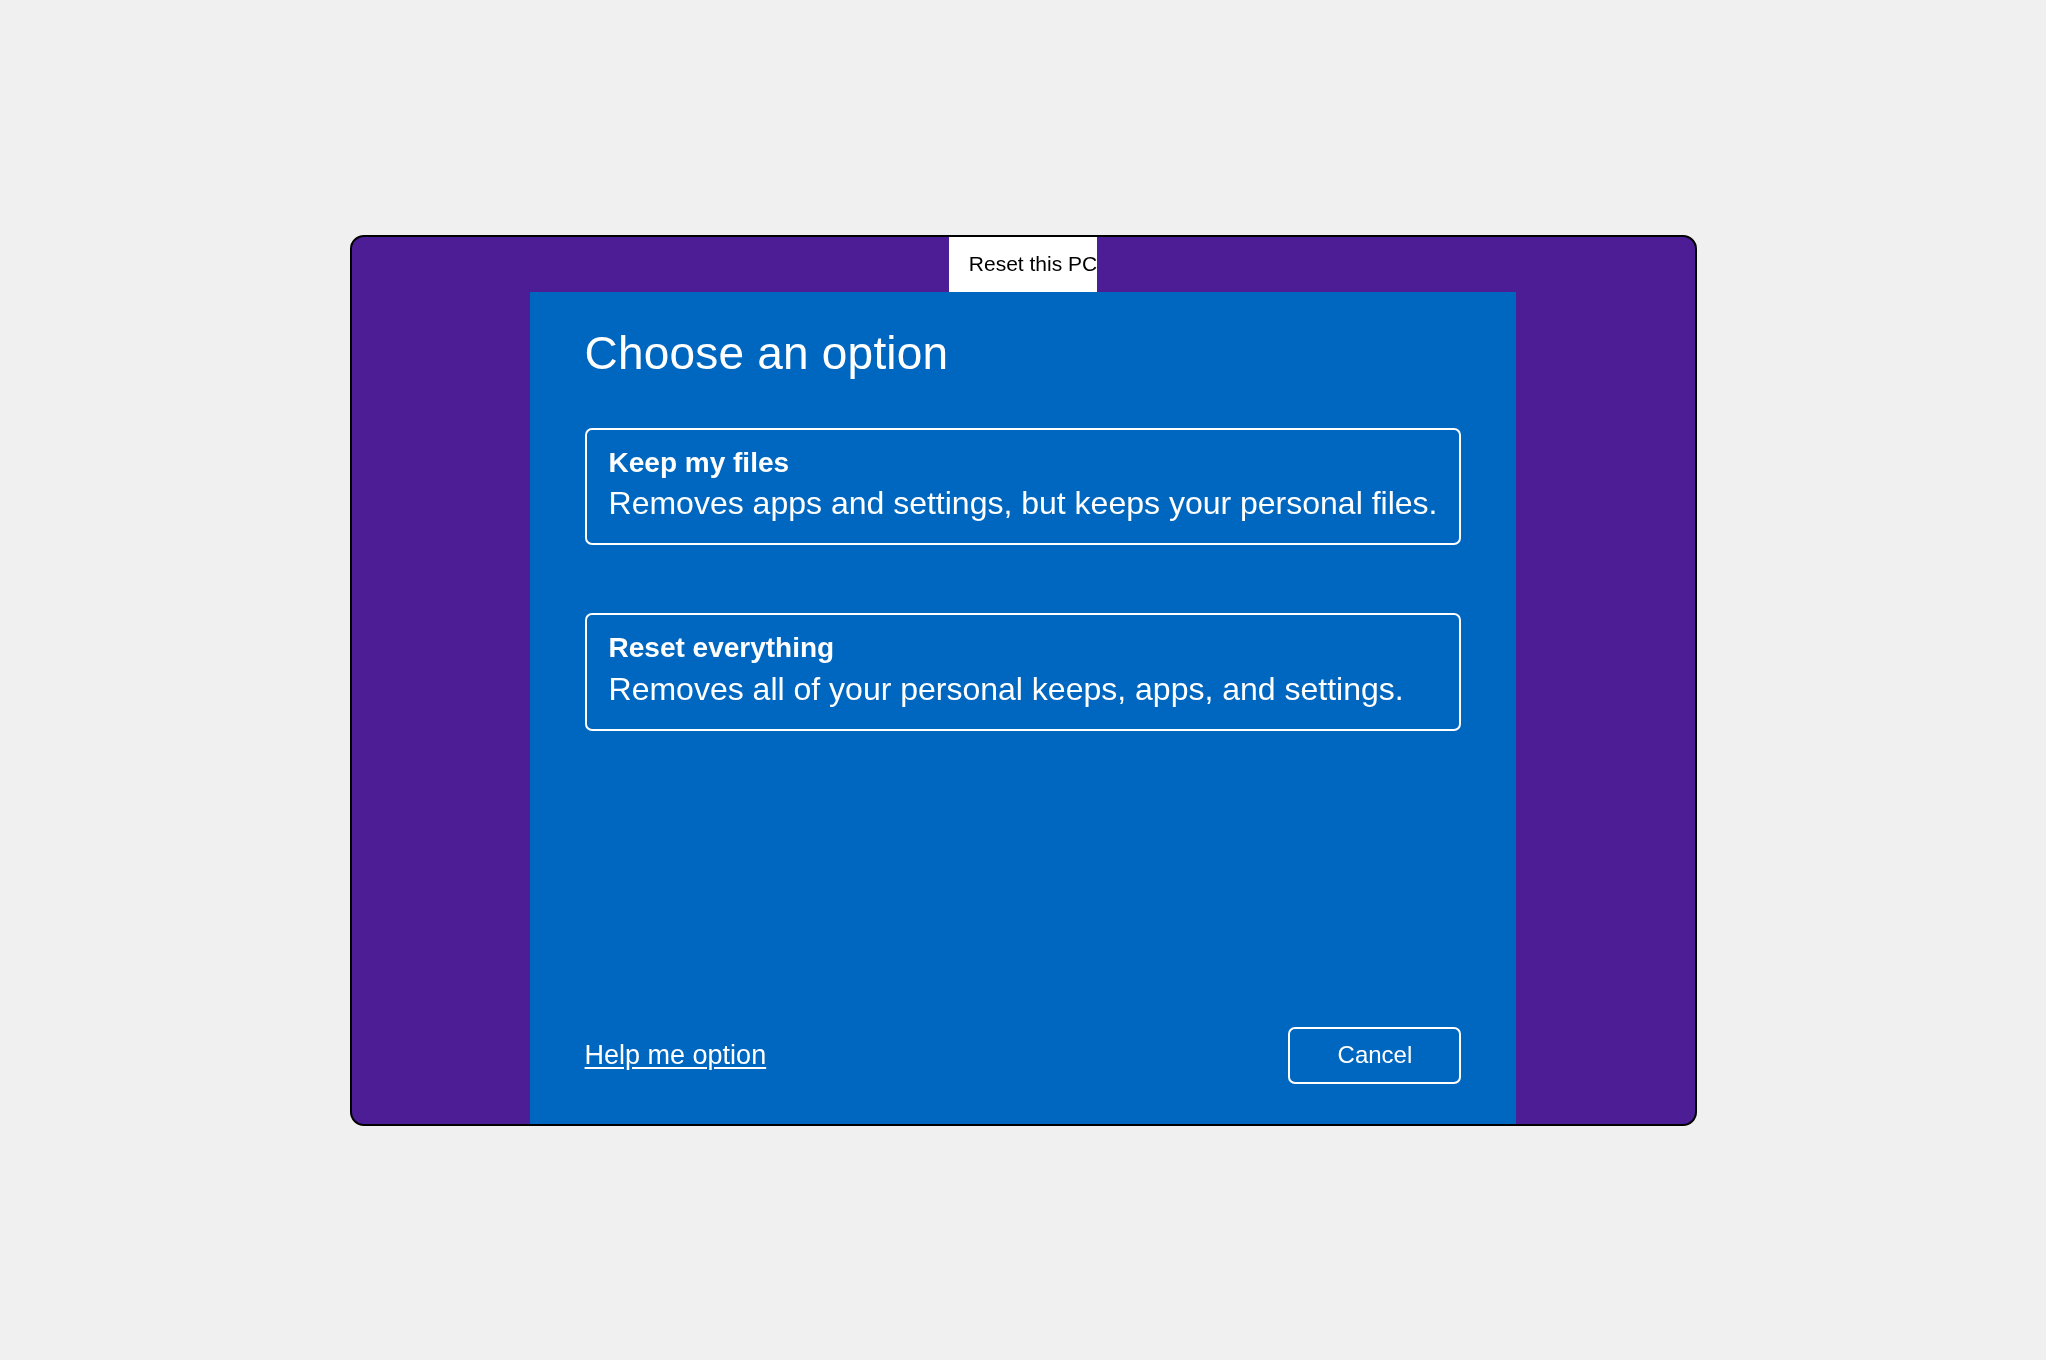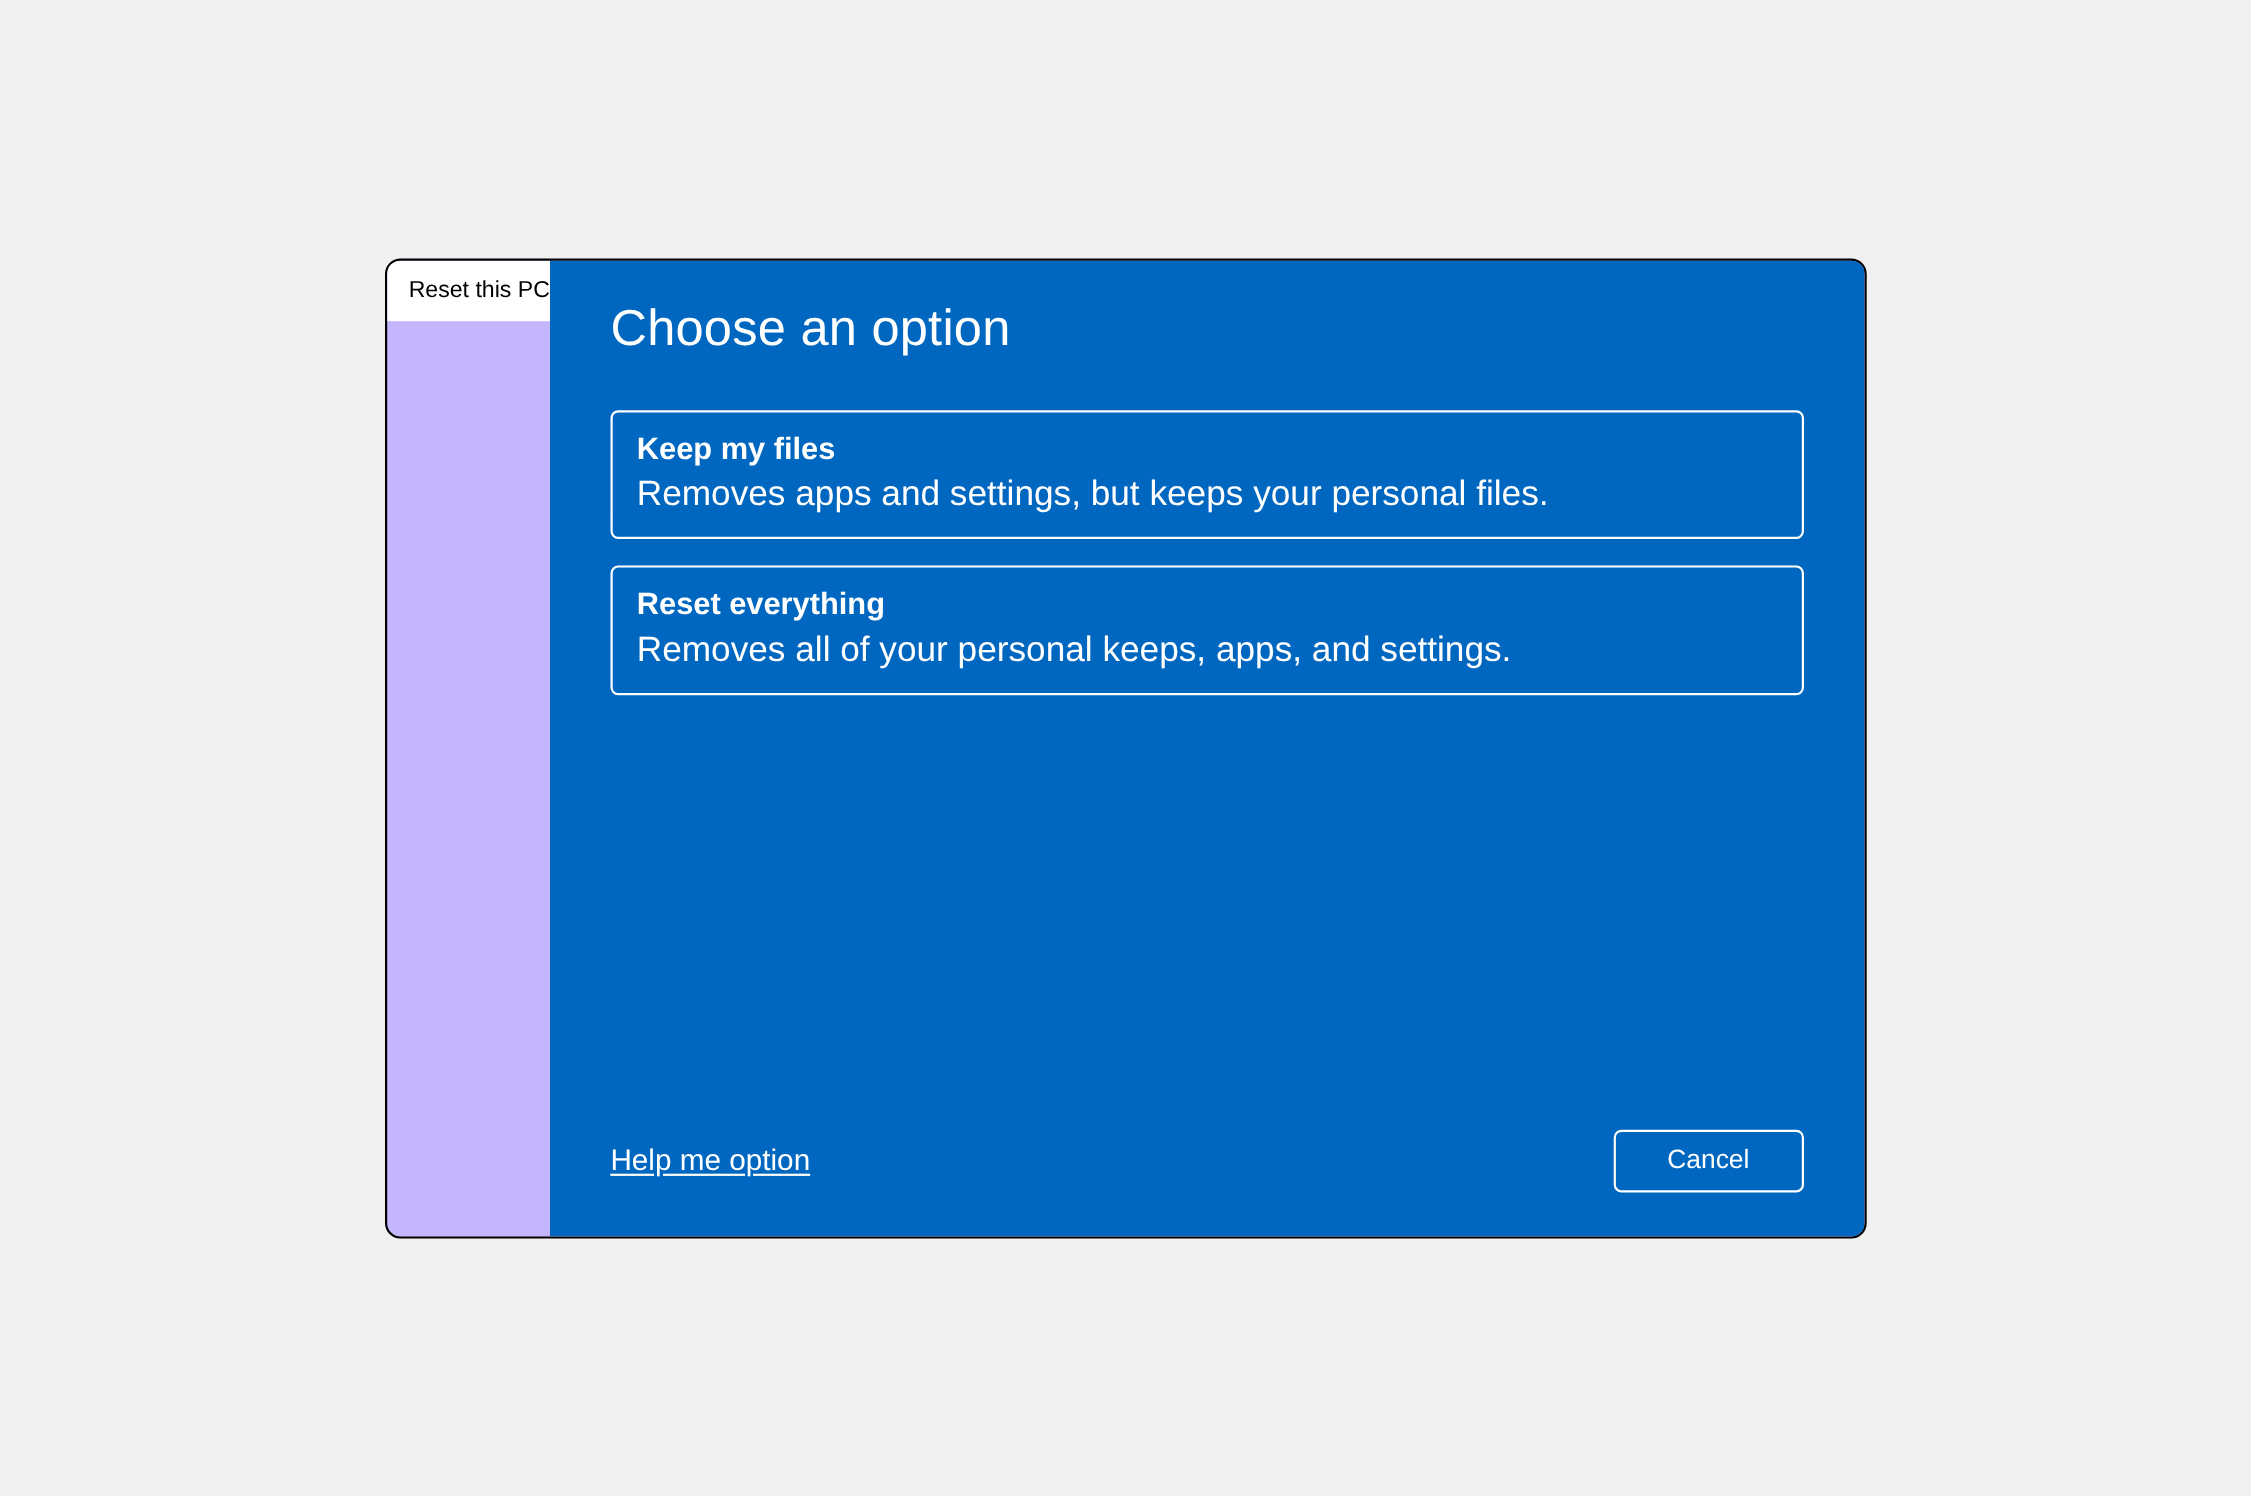--- a/index.html
+++ b/index.html
@@ -14,26 +14,27 @@
       width: 2046px;
       height: 1360px;
       display: flex;
       align-items: center;
       justify-content: center;
     }
 
     .window {
       width: 1347px;
       height: 891px;
-      background: #c4b5fd;
+      background: #4c1d95;
       border: 2px solid #000;
       border-radius: 14px;
       overflow: hidden;
       display: flex;
-      flex-direction: row;
+      flex-direction: column;
+      align-items: center;
     }
 
     .titlebar {
       height: 55px;
       background: #fff;
       display: flex;
       align-items: center;
       padding-left: 20px;
     }
 
@@ -55,21 +56,21 @@
     .page-heading {
       font-size: 46px;
       font-weight: 400;
       margin-bottom: 48px;
       letter-spacing: 0.2px;
     }
 
     .options {
       display: flex;
       flex-direction: column;
-      gap: 24px;
+      gap: 68px;
     }
 
     .option-card {
       border: 2.5px solid #fff;
       border-radius: 7px;
       padding: 14px 22px 17px 22px;
       background: transparent;
       text-align: left;
       color: #fff;
       cursor: pointer;

